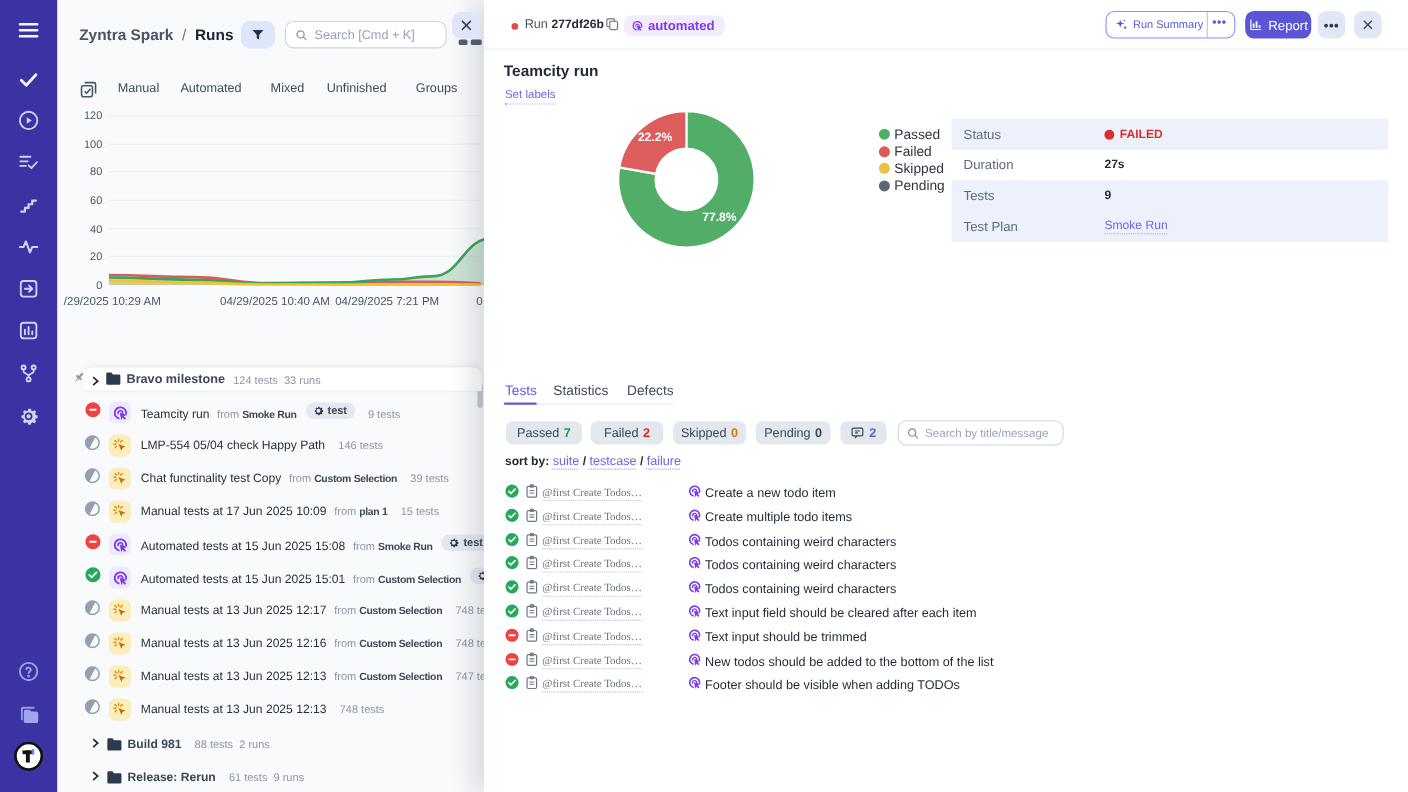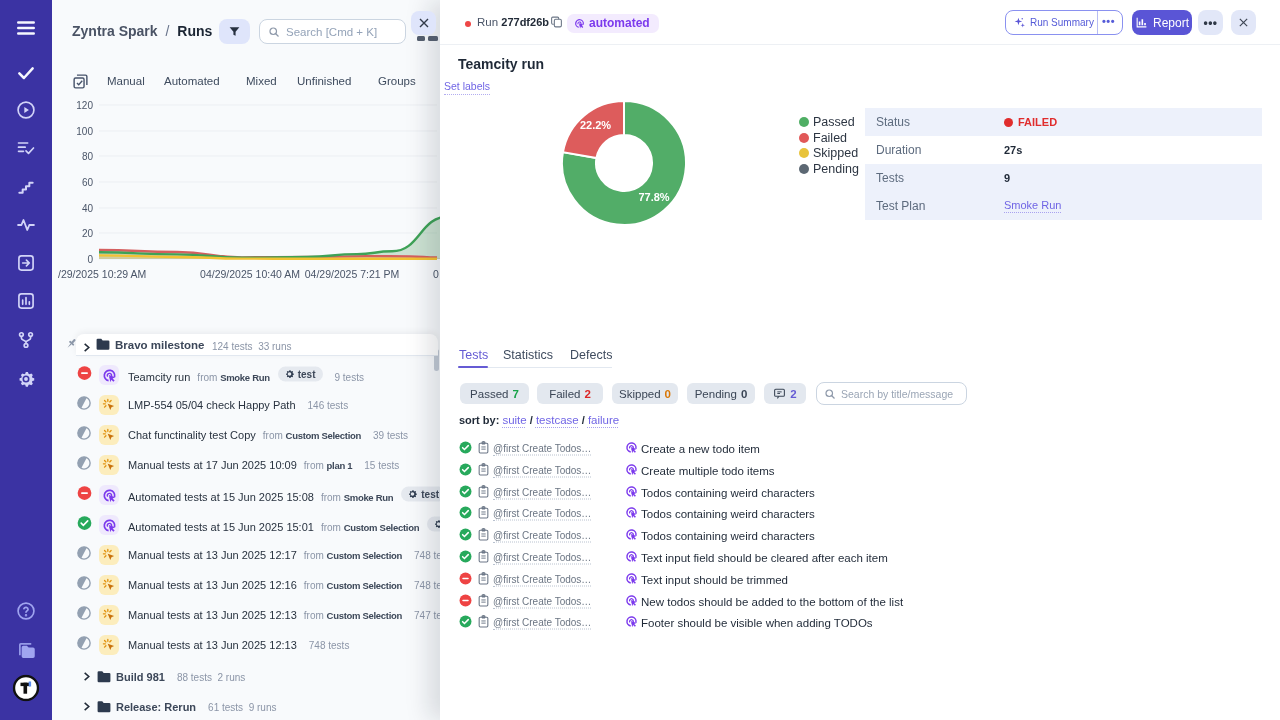--- a/index.html
+++ b/index.html
@@ -29,21 +29,21 @@
 .rmeta b { color:#3d4859; font-size:9.5px; letter-spacing:-.3px; }
 .envchip { display:inline-flex; align-items:center; gap:3px; background:#e5e9ef; border-radius:9px; padding:2px 7px 2px 6px; font-size:10px; color:#3d4859; font-weight:bold; position:relative; top:-1px; }
 
 #rightpanel { position:absolute; left:440px; top:0; width:840px; height:720px; background:#fff; box-shadow:-12px 0 22px rgba(15,23,42,.13); }
 #topbar { position:absolute; left:0; top:0; width:840px; height:45px; border-bottom:1px solid #edf0f4; }
 .btn { position:absolute; top:10px; height:25px; border-radius:8px; display:flex; align-items:center; justify-content:center; font-size:12.5px; }
 .btn.summary { left:565px; width:118px; background:#fff; border:1px solid #8a91f0; color:#555bd8; font-weight:500; font-size:10px; justify-content:flex-start; padding-left:7px; }
 .btn.report { left:692px; width:60px; font-size:12px; background:#5a55d6; color:#fff; font-weight:500; gap:5px; }
 .btn.grey { background:#e2e7f8; color:#3f4756; }
 h1.runtitle { position:absolute; left:18px; top:56px; font-size:14px; font-weight:bold; color:#1f2937; }
-.setlabels { position:absolute; left:4px; top:80px; font-size:10.5px; color:#7065e5; border-bottom:1px dotted #b3adf0; padding-bottom:1.5px; }
+.setlabels { position:absolute; left:19px; top:80px; font-size:10.5px; color:#7065e5; border-bottom:1px dotted #b3adf0; padding-bottom:1.5px; }
 
 .legend { position:absolute; left:359px; top:114px; }
 .legend div { display:flex; align-items:center; gap:4px; height:15.8px; font-size:12.5px; color:#2d3643; }
 .legend i { width:10px; height:10px; border-radius:50%; display:inline-block; }
 
 .itable { position:absolute; left:425px; top:108px; width:397px; font-size:12px; }
 .itable .irow { display:flex; align-items:center; height:28px; }
 .itable .irow.alt { background:#edf1fb; }
 .itable .lab { width:139px; padding-left:11px; color:#5d6b7e; flex:none; }
 .itable .val { color:#1f2937; font-size:11px; }
@@ -52,21 +52,21 @@
 .ttabs span { position:absolute; top:0; font-size:12.5px; color:#3e4b5e; font-weight:500; }
 .ttabs .on { color:#655bd4; }
 .ttabs .uline { position:absolute; left:0; top:18px; width:30px; height:2px; background:#655bd4; border-radius:2px; }
 
 .chip { position:absolute; top:383px; height:21px; background:#e3e8ef; border-radius:6px; display:flex; align-items:center; justify-content:center; font-size:11.5px; color:#3b4656; font-weight:500; gap:4px; }
 .srch2 { position:absolute; left:376px; top:382px; width:151px; height:23px; border:1px solid #cbd5e1; border-radius:8px; background:#fff; display:flex; align-items:center; gap:5px; padding:0 7px; font-size:10.5px; color:#9aa5b5; white-space:nowrap; overflow:hidden; }
 .sortrow { position:absolute; left:19px; top:414px; font-size:11px; color:#1f2937; font-weight:bold; }
 .sortrow a { color:#7065e5; font-weight:normal; font-size:11.5px; text-decoration:underline dotted; text-decoration-color:#a9a2ef; text-underline-offset:3px; }
 
 .trow { position:absolute; left:0; width:840px; height:21.8px; }
-.trow .mono { position:absolute; left:53px; top:50%; transform:translateY(-50%); font-family:Liberation Sans, sans-serif; font-size:10px; color:#6b7583; letter-spacing:0; border-bottom:1px dotted #b9c2cf; padding-bottom:1px;text-align:right; }
+.trow .mono { position:absolute; left:53px; top:50%; transform:translateY(-50%); font-family:Liberation Serif, serif; font-size:10px; color:#6b7583; letter-spacing:0; border-bottom:1px dotted #b9c2cf; padding-bottom:1px;text-align:right; }
 .trow .ttl { position:absolute; left:201px; top:50%; transform:translateY(-50%); font-size:11.5px; color:#1f2937; }
 .closex { position:absolute; left:411px; top:11px; width:25px; height:24px; background:#dfe5fb; border-radius:8px 8px 8px 8px; display:flex; align-items:center; justify-content:center; z-index:30; }
 </style>
 </head>
 <body>
 <div id="stage">
 
 <div id="leftpanel">
   <div class="crumb">Zyntra Spark <span class="sep">/</span> <span style="color:#1b2533">Runs</span></div>
   <div class="filterbtn">

